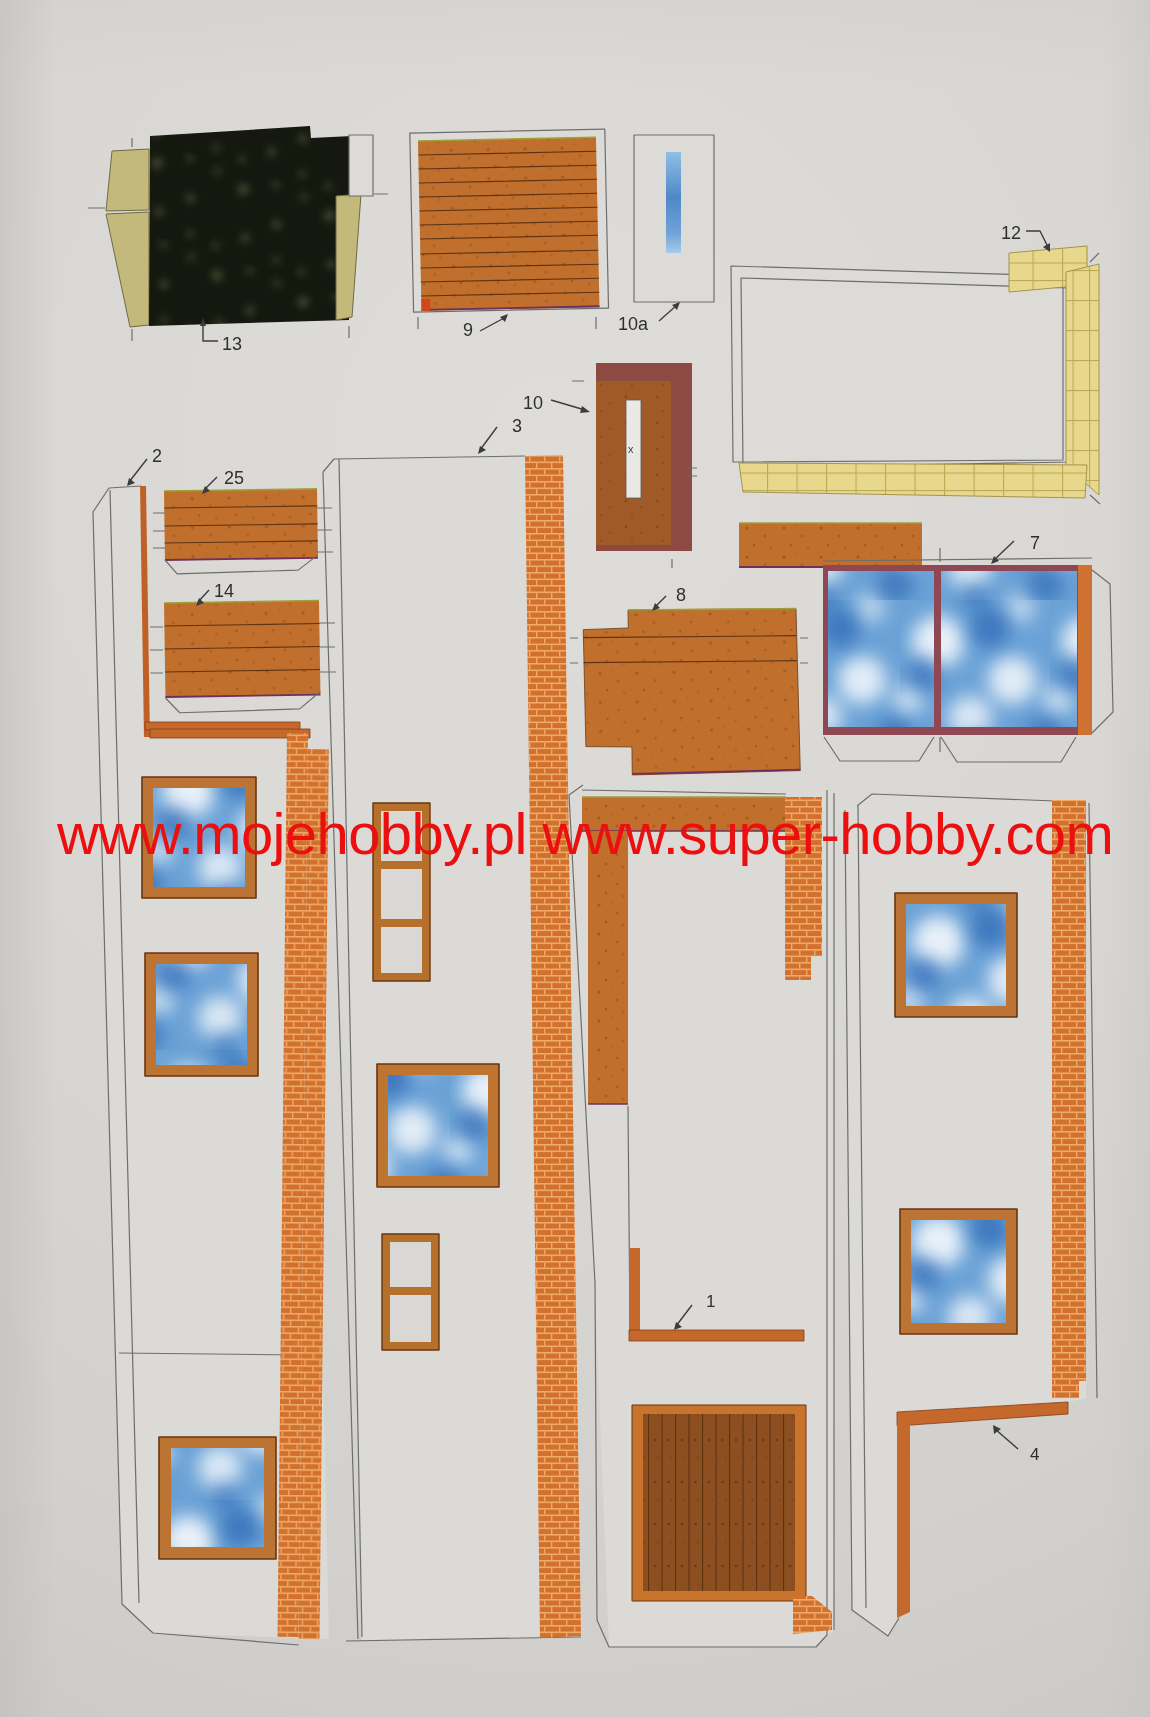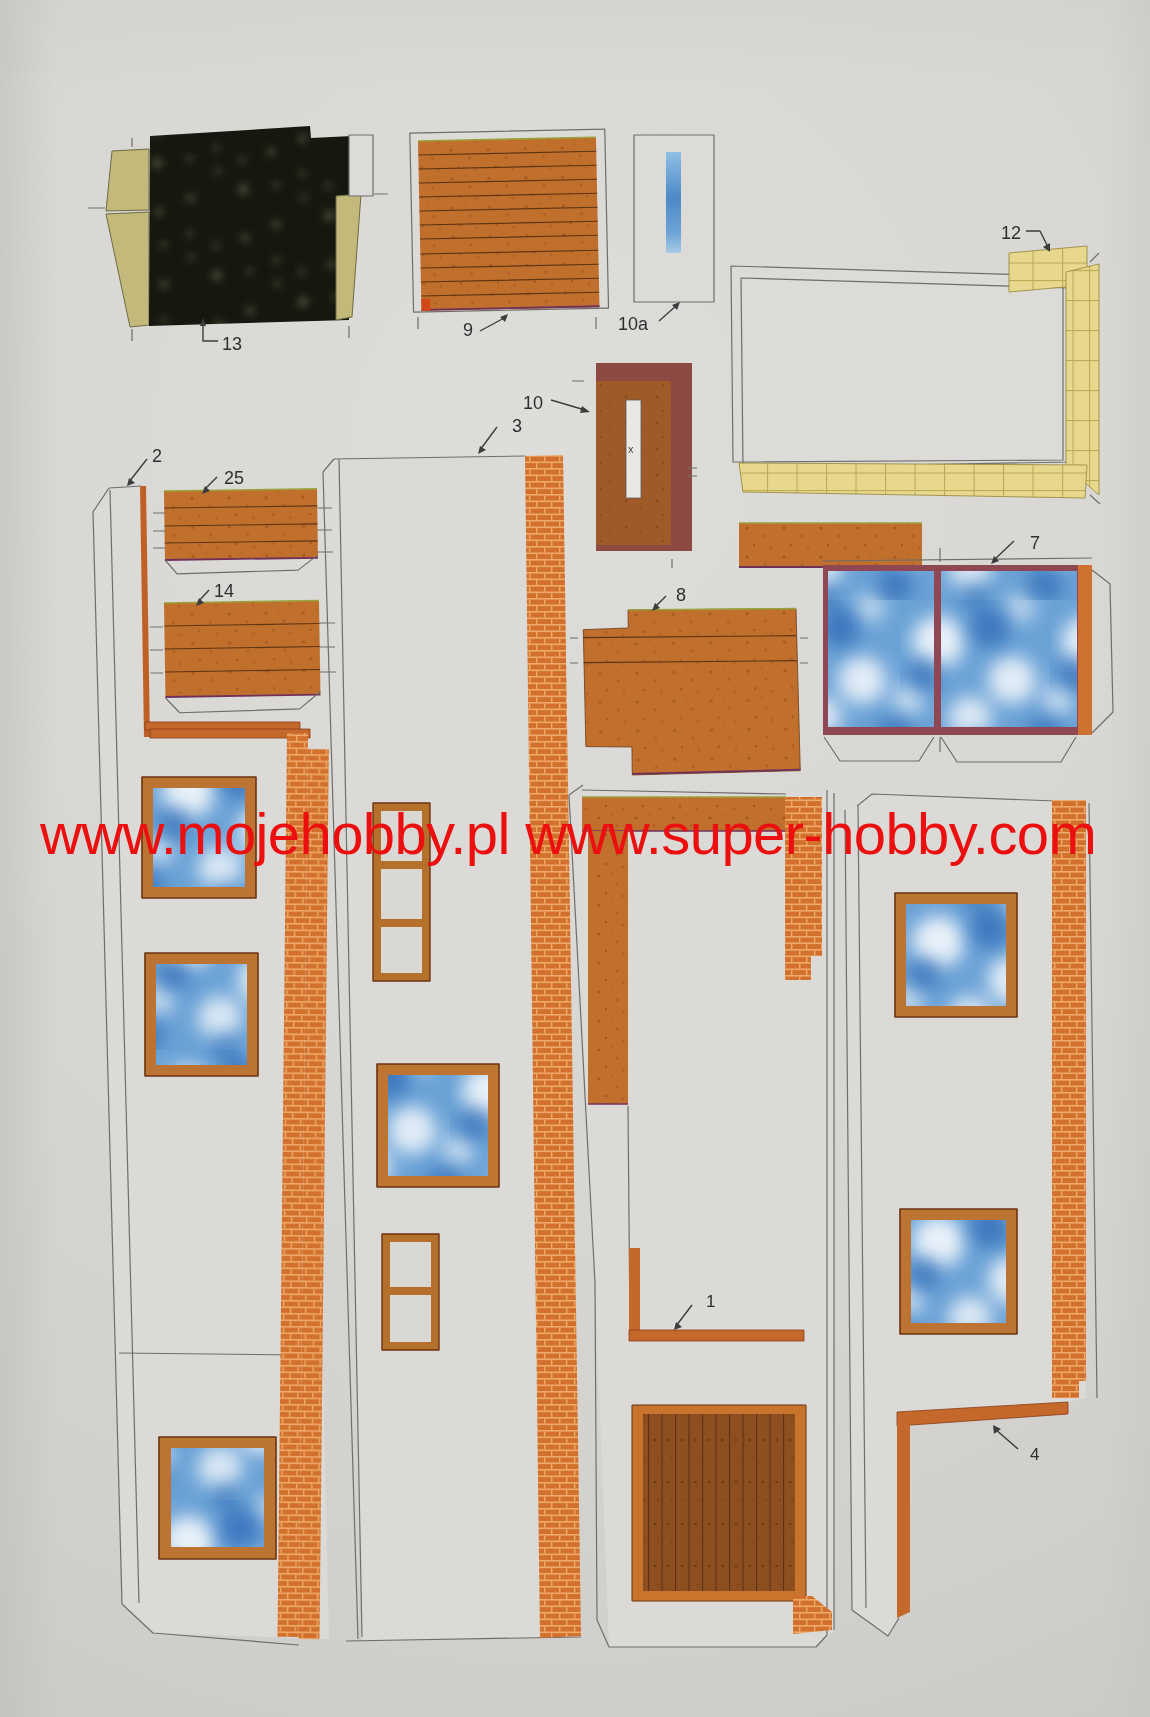--- a/index.html
+++ b/index.html
@@ -3,21 +3,21 @@
 <meta charset="utf-8">
 <style>
 html,body{margin:0;padding:0}
 #page{position:relative;width:1150px;height:1717px;overflow:hidden;
 font-family:"Liberation Sans",sans-serif;
 background:
  linear-gradient(90deg, rgba(190,189,186,.55) 0, rgba(190,189,186,0) 5%),
  linear-gradient(270deg, rgba(196,195,192,.4) 0, rgba(196,195,192,0) 4%),
  linear-gradient(180deg, rgba(205,204,201,.35) 0, rgba(205,204,201,0) 5%),
  radial-gradient(135% 95% at 48% 26%, #deddda 0%, #d7d6d3 45%, #d1d0cd 72%, #c6c5c1 100%);}
-#wm{position:absolute;left:40px;top:800px;font-size:58px;color:#ec0f0f;white-space:nowrap;letter-spacing:-0.6px;z-index:5}
+#wm{position:absolute;left:57px;top:800px;font-size:58px;color:#ec0f0f;white-space:nowrap;letter-spacing:-0.6px;z-index:5}
 svg{position:absolute;left:0;top:0}
 </style>
 </head>
 <body>
 <div id="page">
 <svg width="1150" height="1717" viewBox="0 0 1150 1717">
 <defs>
 <pattern id="bk" width="15" height="13" patternUnits="userSpaceOnUse">
  <rect width="15" height="13" fill="#d1712d"></rect>
  <rect width="15" height="1.6" y="0" fill="#efa968"></rect>

